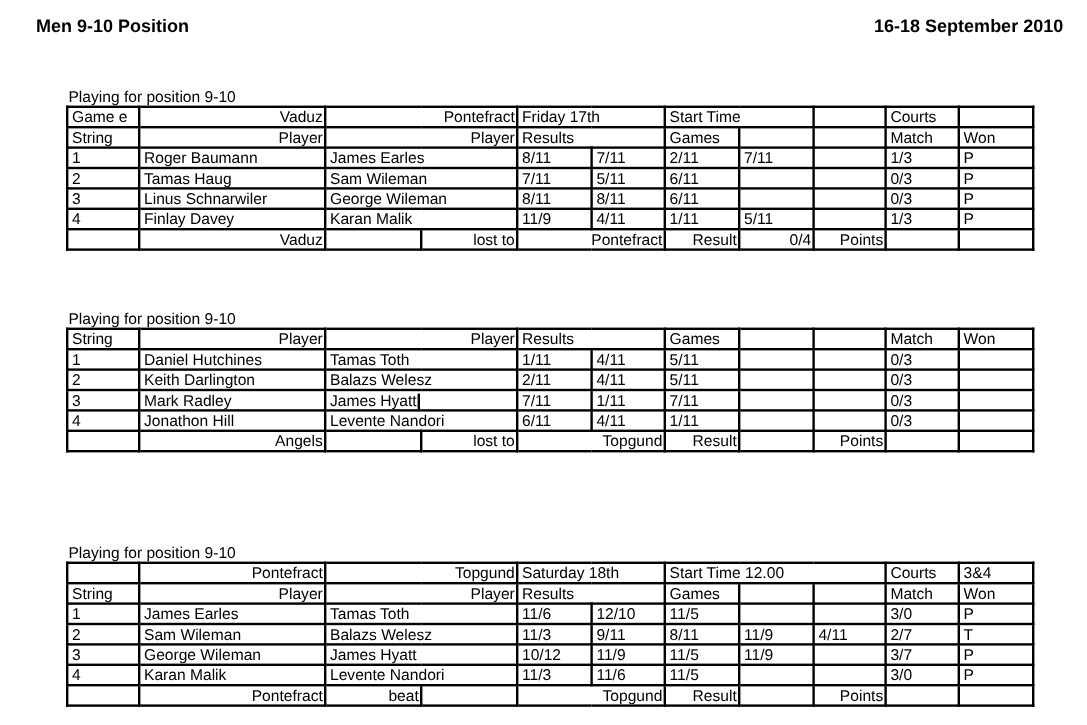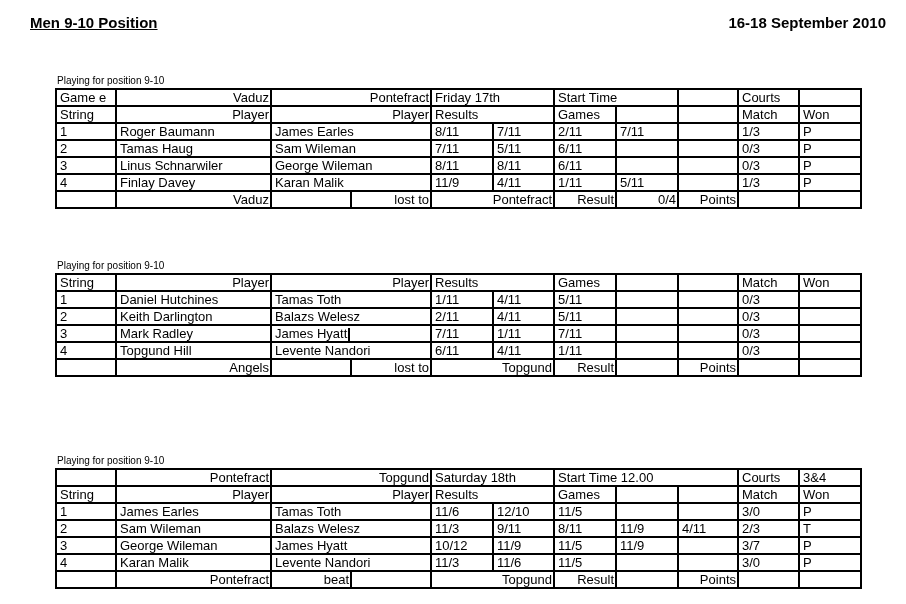--- a/index.html
+++ b/index.html
@@ -10,27 +10,27 @@
     font-family: "Liberation Sans", sans-serif;
     color: #000000;
   }
   .page { position: relative; width: 906px; height: 604px; }
 
   .page-header { position: absolute; top: 0; left: 0; right: 0; height: 40px; }
   .page-header span {
     position: absolute; top: 14px;
     font-size: 15px; font-weight: bold; white-space: nowrap;
   }
-  .ph-left   { left: 30px; text-decoration: underline; }
+  .ph-left   { left: 30px; }
   .ph-center { left: 0; right: 0; text-align: center; }
   .ph-right  { right: 20px; }
 
   .table-group { position: absolute; left: 55px; width: 810px; }
   .caption {
-    font-size: 10px; height: 15px; line-height: 15px;
+    font-size: 13px; height: 15px; line-height: 15px;
     padding-left: 2px; white-space: nowrap;
   }
   table { border-collapse: collapse; table-layout: fixed; }
   td {
     border: 2px solid #000000;
     font-size: 13px; line-height: 15px; height: 15px;
     padding: 0 2px 0 3px;
     white-space: nowrap; overflow: hidden;
     vertical-align: middle;
   }
@@ -209,21 +209,21 @@
               <td><span>7/11</span></td>
               <td><span>1/11</span></td>
               <td><span>7/11</span></td>
               <td><span></span></td>
               <td><span></span></td>
               <td><span>0/3</span></td>
               <td><span></span></td>
             </tr>
             <tr>
               <td><span>4</span></td>
-              <td><span>Topgund Hill</span></td>
+              <td><span>Jonathon Hill</span></td>
               <td colspan="2"><span>Levente Nandori</span></td>
               <td><span>6/11</span></td>
               <td><span>4/11</span></td>
               <td><span>1/11</span></td>
               <td><span></span></td>
               <td><span></span></td>
               <td><span>0/3</span></td>
               <td><span></span></td>
             </tr>
             <tr>
@@ -292,21 +292,21 @@
             </tr>
             <tr>
               <td><span>2</span></td>
               <td><span>Sam Wileman</span></td>
               <td colspan="2"><span>Balazs Welesz</span></td>
               <td><span>11/3</span></td>
               <td><span>9/11</span></td>
               <td><span>8/11</span></td>
               <td><span>11/9</span></td>
               <td><span>4/11</span></td>
-              <td><span>2/3</span></td>
+              <td><span>2/7</span></td>
               <td><span>T</span></td>
             </tr>
             <tr>
               <td><span>3</span></td>
               <td><span>George Wileman</span></td>
               <td colspan="2"><span>James Hyatt</span></td>
               <td><span>10/12</span></td>
               <td><span>11/9</span></td>
               <td><span>11/5</span></td>
               <td><span>11/9</span></td>

